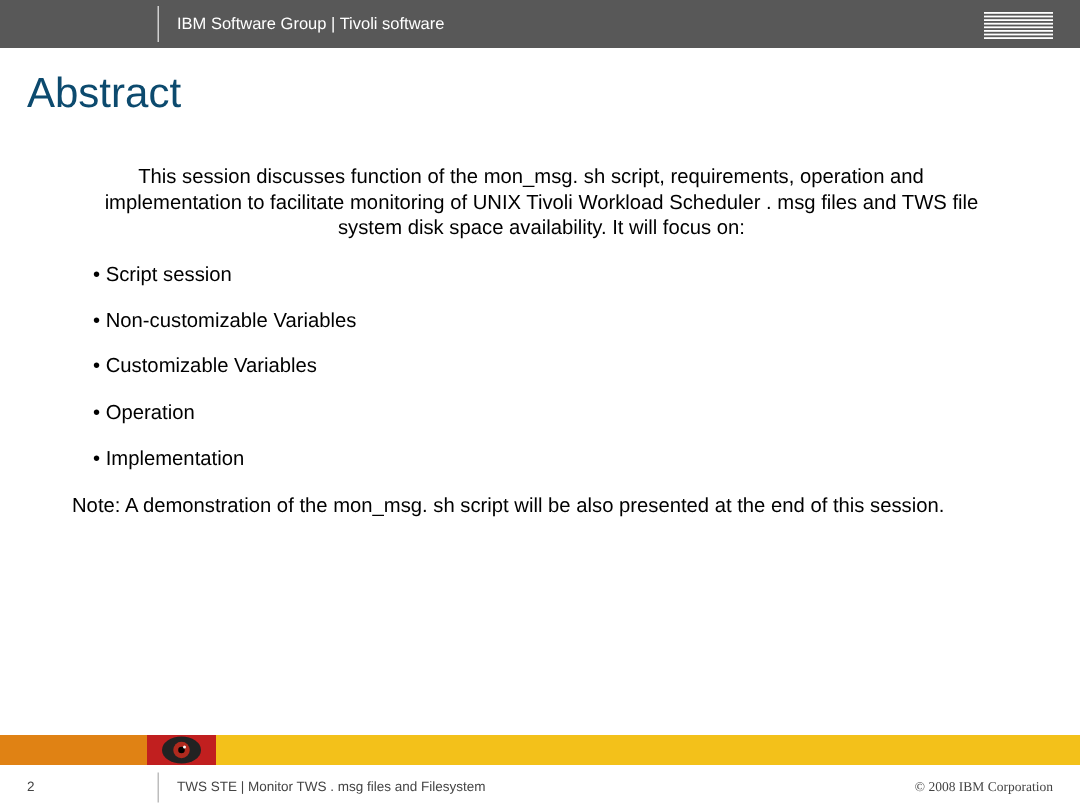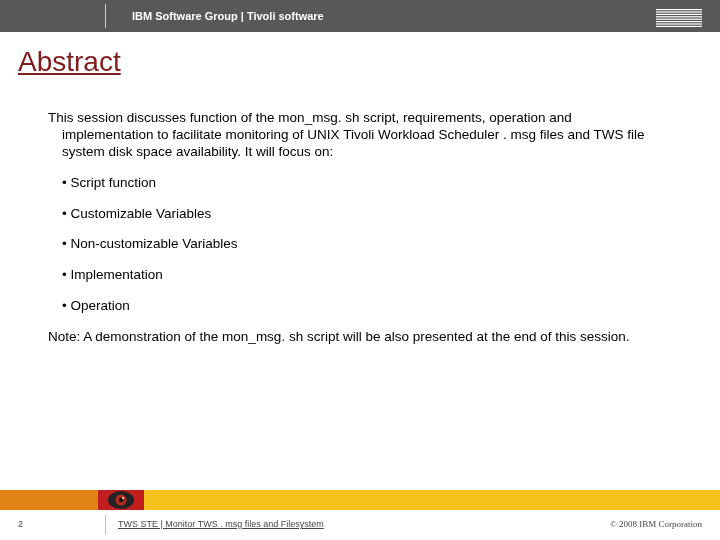--- a/index.html
+++ b/index.html
@@ -23,52 +23,51 @@
   .header-rule {
     position: absolute;
     left: 105px;
     top: 4px;
     bottom: 4px;
     width: 1px;
     background: #cfcfcf;
   }
   .header-text {
     position: absolute;
-    left: 132px;
+    left: 118px;
     top: 0;
-    font-weight: bold;
   }
   .header-logo {
     position: absolute;
     right: 18px;
     top: 7px;
     width: 46px;
     height: 18px;
   }
   .header-logo svg { width: 100%; height: 100%; }
   .title {
-    color: #7f1d1d;
+    color: #0c4a6e;
     font-size: 28px;
     font-weight: 400;
     margin: 14px 0 18px 18px;
-    text-decoration: underline;
   }
   .content {
     position: absolute;
     left: 48px;
     right: 60px;
     top: 110px;
     font-size: 13.5px;
     color: #000000;
     line-height: 1.25;
   }
   .intro {
     margin: 0 0 14px 0;
     padding-left: 14px;
     text-indent: -14px;
+    text-align: center;
   }
   .bullets {
     list-style: none;
     margin: 0;
     padding: 0 0 0 14px;
   }
   .bullets li {
     margin: 0 0 14px 0;
   }
   .bullets li::before {
@@ -116,21 +115,20 @@
     left: 105px;
     top: 5px;
     bottom: 5px;
     width: 1px;
     background: #bdbdbd;
   }
   .footer .center {
     position: absolute;
     left: 118px;
     top: 9px;
-    text-decoration: underline;
   }
   .footer .right {
     position: absolute;
     right: 18px;
     top: 9px;
     font-family: Liberation Serif, serif;
   }
 </style>
 </head>
 <body>
@@ -152,25 +150,25 @@
       </g>
     </svg>
   </span>
 </div>
 
 <h1 class="title">Abstract</h1>
 
 <div class="content">
   <p class="intro">This session discusses function of the mon_msg. sh script, requirements, operation and implementation to facilitate monitoring of UNIX Tivoli Workload Scheduler . msg files and TWS file system disk space availability. It will focus on:</p>
   <ul class="bullets">
-    <li>Script function</li>
+    <li>Script session</li>
+    <li>Non-customizable Variables</li>
     <li>Customizable Variables</li>
-    <li>Non-customizable Variables</li>
+    <li>Operation</li>
     <li>Implementation</li>
-    <li>Operation</li>
   </ul>
   <p class="note">Note: A demonstration of the mon_msg. sh script will be also presented at the end of this session.</p>
 </div>
 
 <div class="strip">
   <div class="orange"></div>
   <div class="red"></div>
   <div class="yellow"></div>
   <span class="eye">
     <svg viewBox="0 0 30 24">

